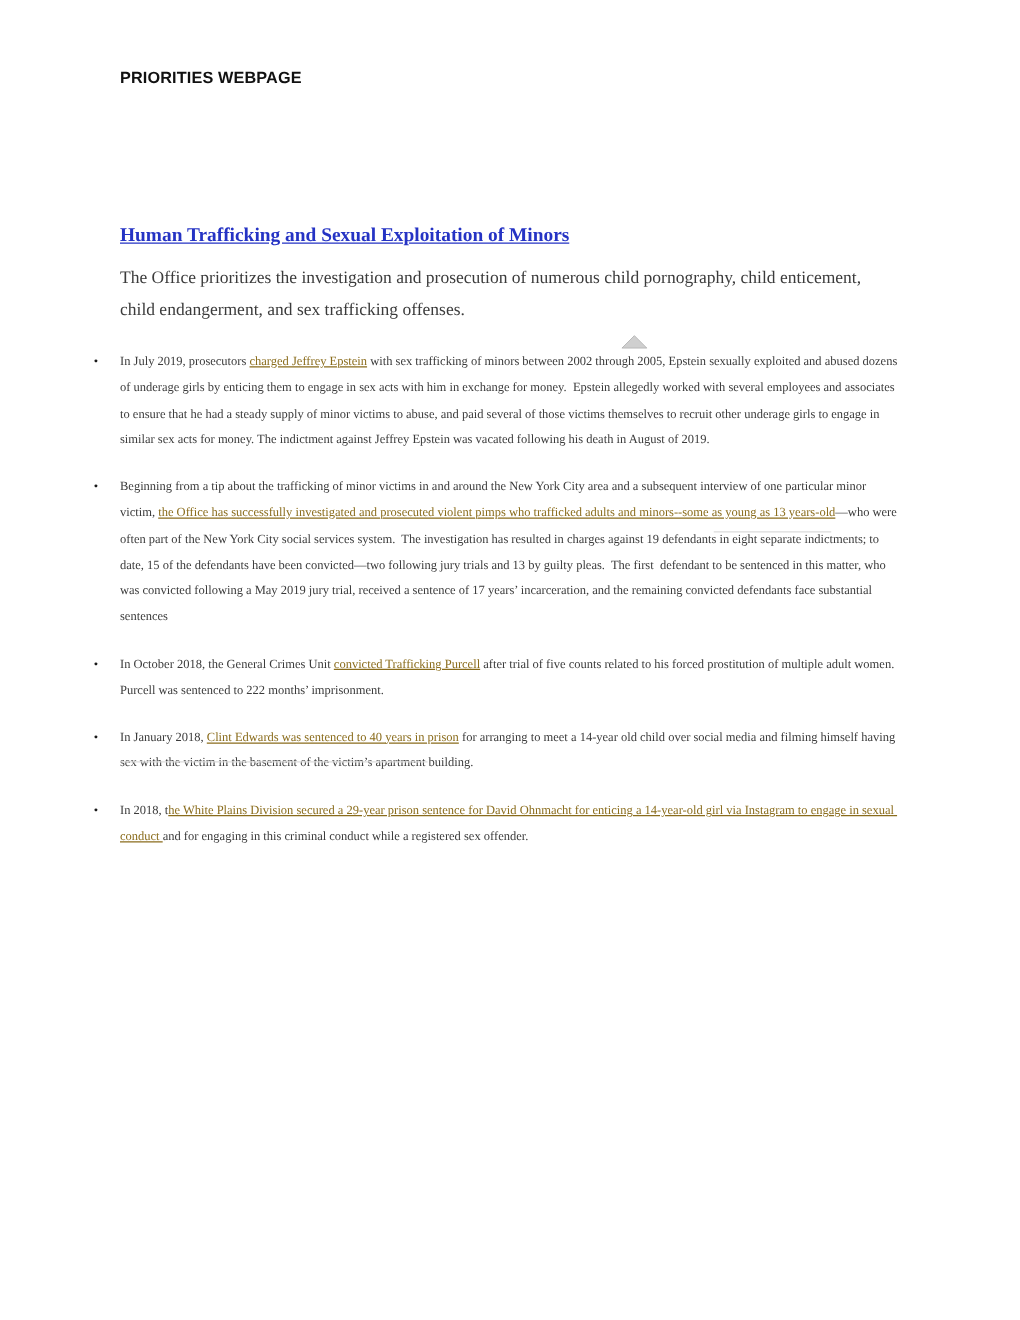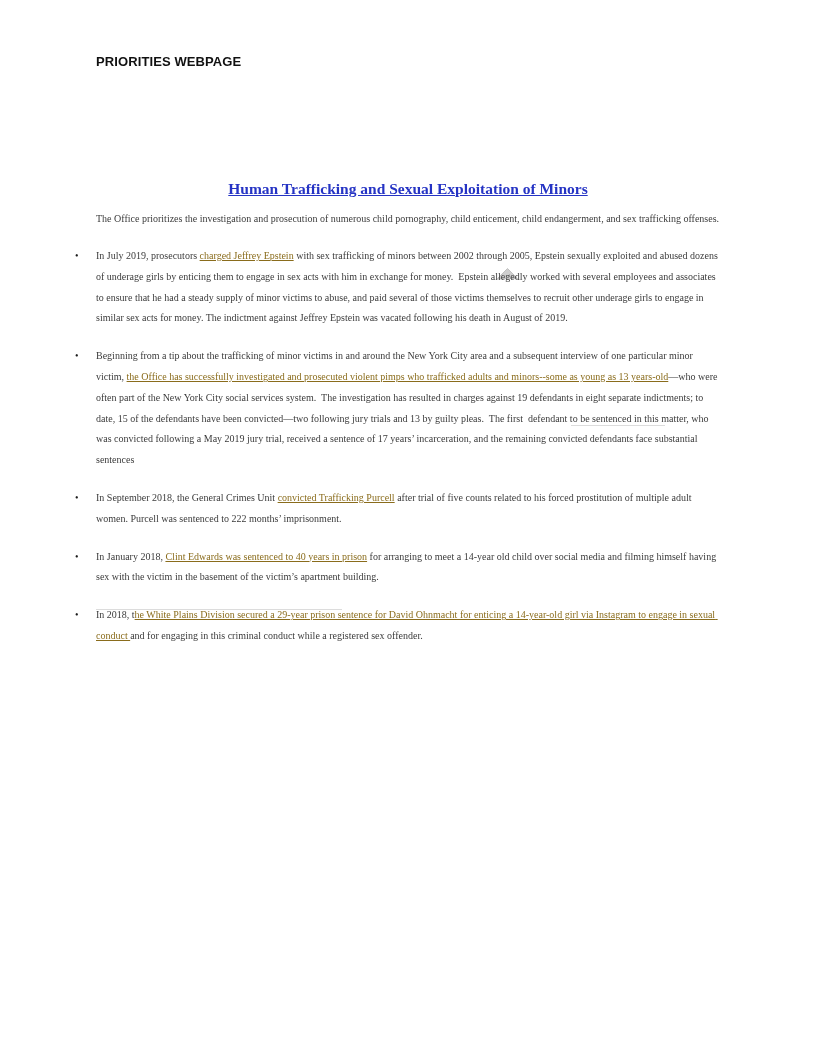--- a/index.html
+++ b/index.html
@@ -25,30 +25,30 @@
     font-size:13px;
     line-height:20px;
     color:var(--header_text);
     letter-spacing:.1px;
   }
   .doc-title{
     margin:106px 0 0 0;
     font-size:15.5px;
     line-height:21px;
     font-weight:700;
-    text-align:center;
+    text-align:left;
   }
   .title-link{
     color:var(--title_link);
     text-decoration:underline;
   }
   .intro{
     margin:11px 0 0 0;
-    font-size:10px;
-    line-height:18px;
+    font-size:14px;
+    line-height:26px;
     white-space:pre-wrap;
   }
   .bullet-list{
     list-style:none;
     margin:18px 0 0 0;
     padding:0;
   }
   .bullet{
     position:relative;
     margin:0 0 17px 0;
@@ -97,21 +97,21 @@
 
   <div class="triangle">
     <svg width="21" height="11" viewBox="0 0 21 11" aria-hidden="true">
       <polygon points="10.5,0.5 20.5,10.5 0.5,10.5" fill="#cfcfcf" stroke="#a8a8a8" stroke-width="0.6"></polygon>
     </svg>
   </div>
 
   <ul class="bullet-list">
     <li class="bullet"><span>In July 2019, prosecutors </span><a class="doc-link" href="#">charged Jeffrey Epstein</a><span> with sex trafficking of minors between 2002 through 2005, Epstein sexually exploited and abused dozens of underage girls by enticing them to engage in sex acts with him in exchange for money.  Epstein allegedly worked with several employees and associates to ensure that he had a steady supply of minor victims to abuse, and paid several of those victims themselves to recruit other underage girls to engage in similar sex acts for money. The indictment against Jeffrey Epstein was vacated following his death in August of 2019.</span></li>
     <li class="bullet"><span>Beginning from a tip about the trafficking of minor victims in and around the New York City area and a subsequent interview of one particular minor victim, </span><a class="doc-link" href="#">the Office has successfully investigated and prosecuted violent pimps who trafficked adults and minors--some as young as 13 years-old</a><span>—who were often part of the New York City social services system.  The investigation has resulted in charges against 19 defendants in eight separate indictments; to date, 15 of the defendants have been convicted—two following jury trials and 13 by guilty pleas.  The first  defendant to be sentenced in this matter, who was convicted following a May 2019 jury trial, received a sentence of 17 years’ incarceration, and the remaining convicted defendants face substantial sentences</span></li>
-    <li class="bullet"><span>In September 2018, the General Crimes Unit </span><a class="doc-link" href="#">convicted Trafficking Purcell</a><span> after trial of five counts related to his forced prostitution of multiple adult women. Purcell was sentenced to 222 months’ imprisonment.</span></li>
+    <li class="bullet"><span>In October 2018, the General Crimes Unit </span><a class="doc-link" href="#">convicted Trafficking Purcell</a><span> after trial of five counts related to his forced prostitution of multiple adult women. Purcell was sentenced to 222 months’ imprisonment.</span></li>
     <li class="bullet"><span>In January 2018, </span><a class="doc-link" href="#">Clint Edwards was sentenced to 40 years in prison</a><span> for arranging to meet a 14-year old child over social media and filming himself having sex with the victim in the basement of the victim’s apartment building.</span></li>
     <li class="bullet"><span>In 2018, t</span><a class="doc-link" href="#">he White Plains Division secured a 29-year prison sentence for David Ohnmacht for enticing a 14-year-old girl via Instagram to engage in sexual conduct </a><span>and for engaging in this criminal conduct while a registered sex offender.</span></li>
   </ul>
 
   <div class="hairline hairline-1"></div>
   <div class="hairline hairline-2"></div>
 
 </div>
 
 </body></html>

